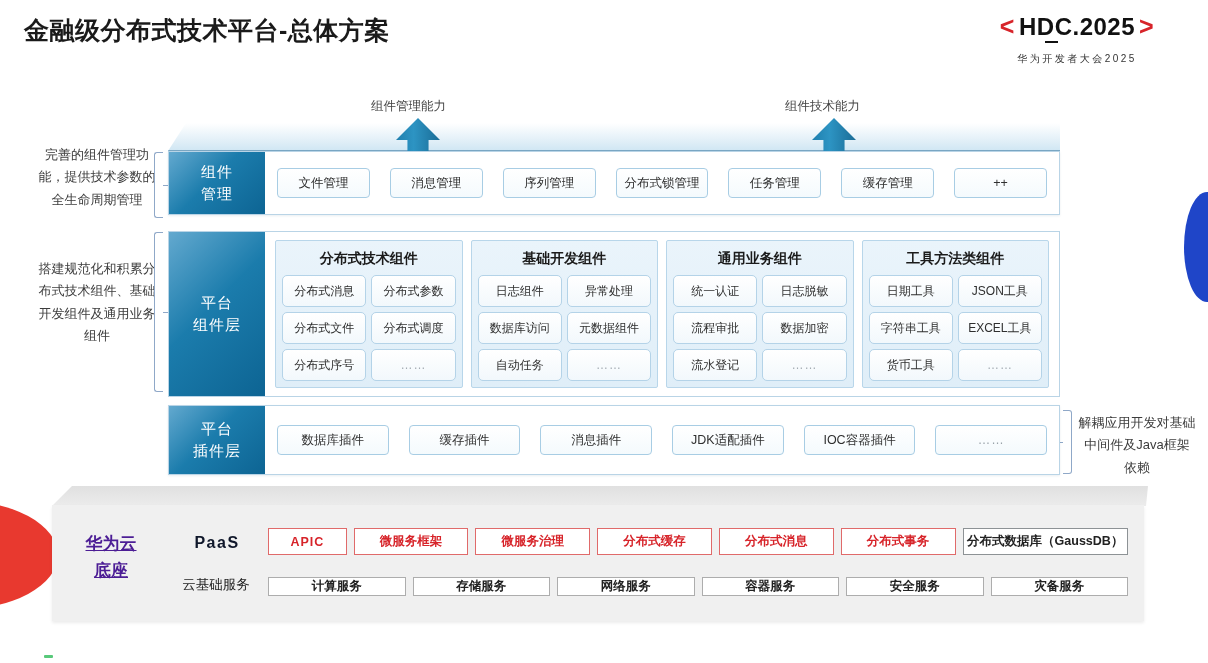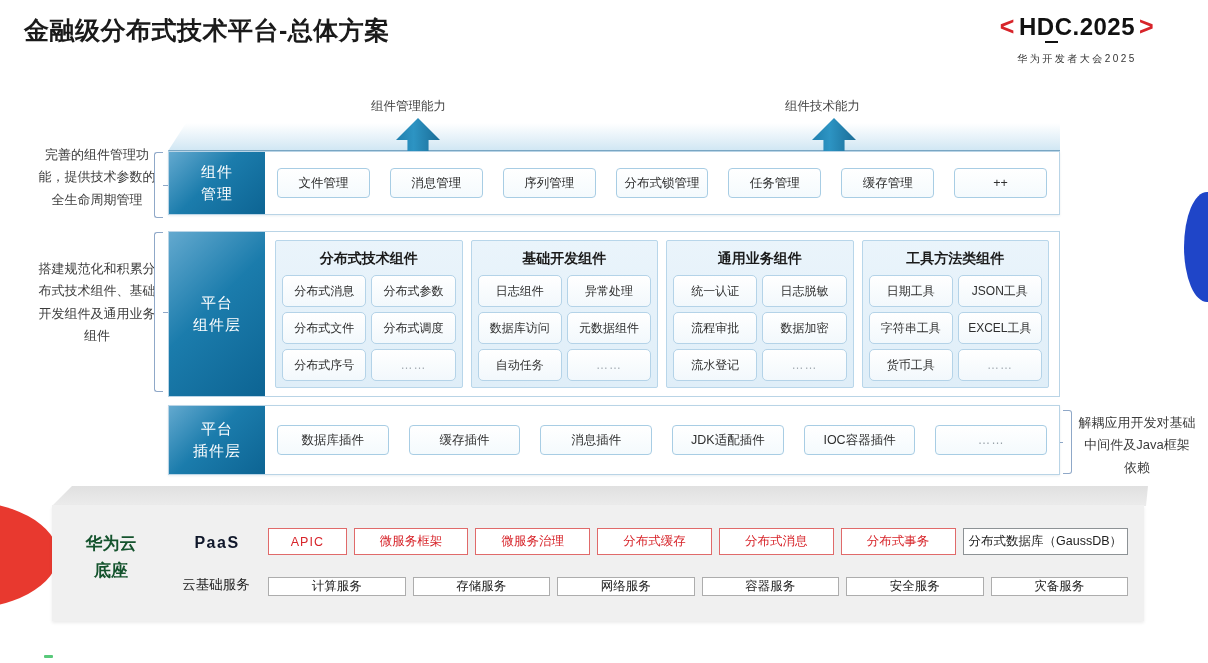--- a/index.html
+++ b/index.html
@@ -176,37 +176,37 @@
   }
   #base-panel {
     position: absolute; left: 52px; top: 505px;
     width: 1092px; height: 116px;
     background: #f0f0f0;
     box-shadow: 0 2px 3px rgba(0,0,0,.08);
   }
   .base-left-label {
     position: absolute; left: 72px; top: 530px;
     width: 78px; text-align: center;
-    font-size: 17px; font-weight: bold; color: #14532d; line-height: 1.6;
+    font-size: 17px; font-weight: bold; color: #4c1d95; line-height: 1.6; text-decoration: underline;
   }
   .base-rowlabel {
     position: absolute; text-align: center; white-space: nowrap;
   }
   #label-paas {
     left: 172px; top: 534px; width: 90px;
     font-size: 16px; font-weight: bold; color: #0f172a; letter-spacing: 1.5px;
   }
   #label-cloud {
     left: 166px; top: 576px; width: 100px;
     font-size: 13.5px; color: #222;
   }
 
   .base-row {
     position: absolute; left: 268px; width: 860px;
-    display: flex; gap: 7px;
+    display: flex; gap: 7px; font-weight: bold;
   }
   #row-paas { top: 528px; height: 27px; }
   #row-cloud { top: 568px; height: 28px; align-items: flex-end; }
 
   .pill {
     flex: 1; display: flex; align-items: center; justify-content: center;
     font-size: 12.5px; background: #ffffff; white-space: nowrap;
   }
   .pill.red { border: 1.5px solid #e06a6a; color: #d7242a; }
   .pill.gray { border: 1.5px solid #8d9295; color: #222; }

